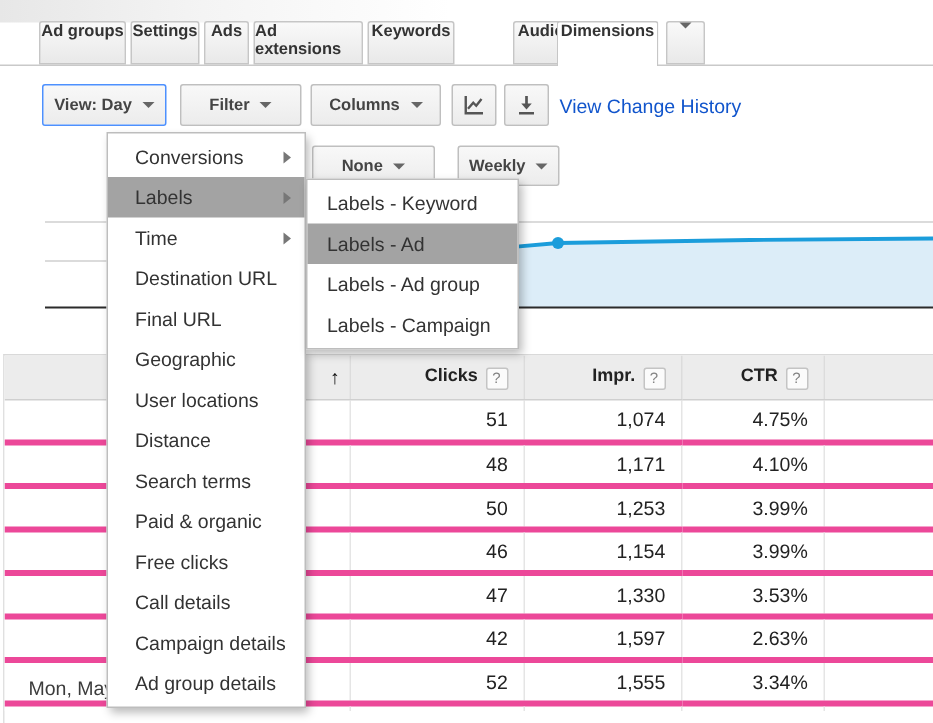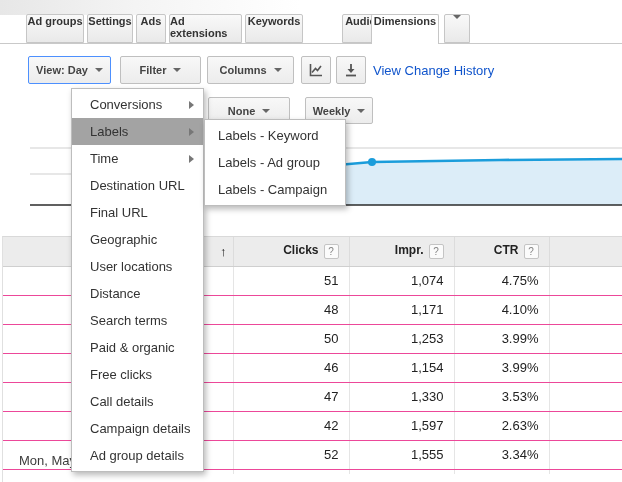--- a/index.html
+++ b/index.html
@@ -41,21 +41,21 @@
   
   .tablewrap{left:2px;top:236px;width:620px;height:246px;overflow:hidden;
     border-top:1px solid #d9d9d9;border-left:1px solid #e0e0e0;box-sizing:border-box;z-index:1;}
   table{border-collapse:collapse;table-layout:fixed;width:620px;}
   th{
     height:29px;background:#ececec;border-bottom:1px solid #cfcfcf;
     border-right:1px solid #dcdcdc;font-size:12px;font-weight:bold;color:#222;
     text-align:right;padding:0 10px 0 0;box-sizing:border-box;
   }
   td{
-    height:29px;border-bottom:1px solid #ec4899;border-right:1px solid #e5e5e5;
+    height:29px;border-bottom:4px solid #ec4899;border-right:1px solid #e5e5e5;
     font-size:13px;color:#222;text-align:right;padding:0 10px 0 0;box-sizing:border-box;
     background:#fff;
   }
   td.datecell{text-align:left;padding:0 0 1px 16px;color:#3c3c3c;vertical-align:bottom;}
   tr.partial td{height:5px;border-bottom:none;}
   .helpbadge{
     display:inline-block;width:13px;height:13px;line-height:13px;
     border:1px solid #c4c4c4;background:#fbfbfb;color:#848484;
     font-size:10px;font-weight:normal;border-radius:2px;text-align:center;
     margin-left:5px;vertical-align:-1px;cursor:pointer;
@@ -250,15 +250,16 @@
   <div class="mi"><span>Search terms</span></div>
   <div class="mi"><span>Paid &amp; organic</span></div>
   <div class="mi"><span>Free clicks</span></div>
   <div class="mi"><span>Call details</span></div>
   <div class="mi"><span>Campaign details</span></div>
   <div class="mi"><span>Ad group details</span></div>
 </div>
 
 <div class="abs menu sub-menu">
   <div class="mi"><span>Labels - Keyword</span></div>
+  <div class="mi hl"><span>Labels - Ad</span></div>
   <div class="mi"><span>Labels - Ad group</span></div>
   <div class="mi"><span>Labels - Campaign</span></div>
 </div>
 
 </body></html>

